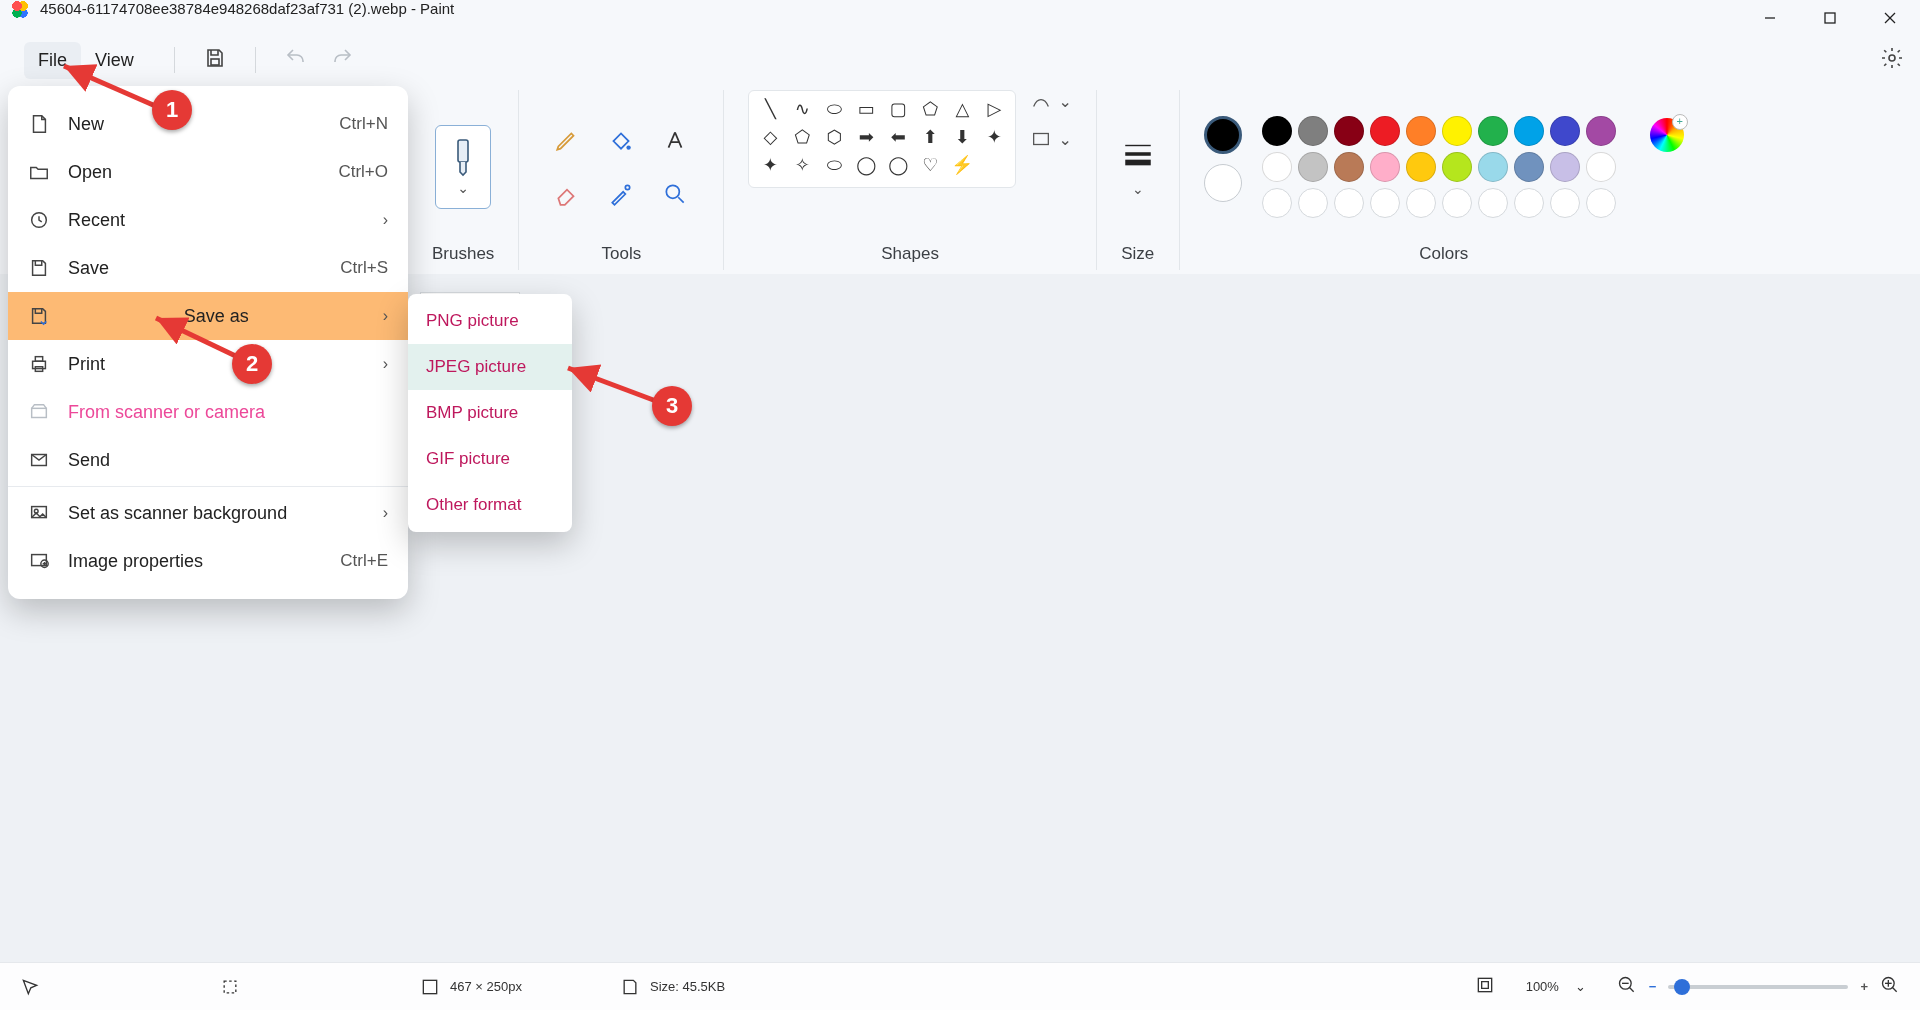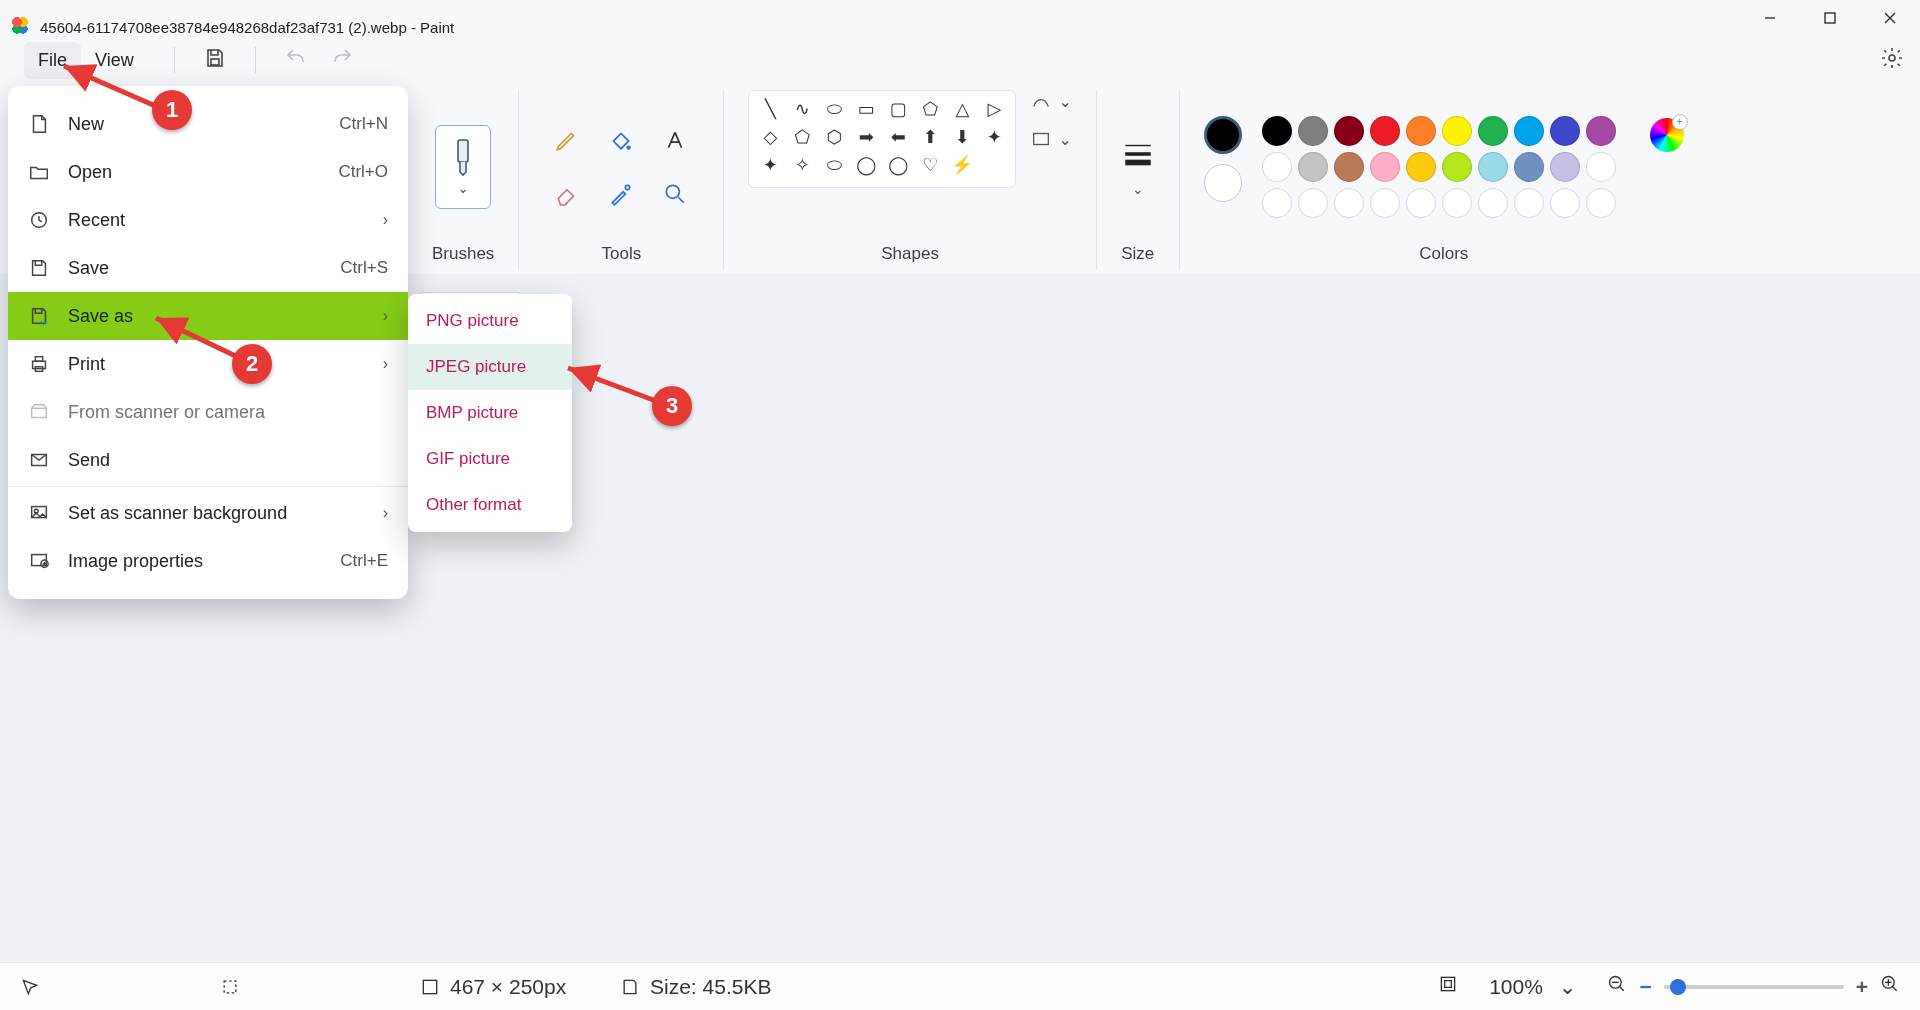--- a/index.html
+++ b/index.html
@@ -1,19 +1,19 @@
 <!DOCTYPE html>
 <html><head>
 <meta charset="utf-8">
 <style>
 * { margin: 0; padding: 0; box-sizing: border-box; font-family: "Segoe UI", Arial, sans-serif; -webkit-font-smoothing: antialiased; }
 body { background: #f6f8fb; width: 1920px; height: 1010px; overflow: hidden; position: relative; }
 
 
-.titlebar { height: 36px; display: flex; align-items: flex-end; background: #f6f8fb; padding-left: 10px; }
+.titlebar { height: 36px; display: flex; align-items: flex-start; background: #f6f8fb; padding-left: 10px; }
 .titlebar .app-icon { width: 20px; height: 20px; margin-right: 10px; background: radial-gradient(circle at 35% 30%, #ff5050 0 25%, transparent 26%), radial-gradient(circle at 65% 30%, #ffc000 0 25%, transparent 26%), radial-gradient(circle at 35% 65%, #00b050 0 25%, transparent 26%), radial-gradient(circle at 65% 65%, #2e75ff 0 25%, transparent 26%); border-radius: 4px; }
 .titlebar .title-text { font-size: 15px; color: #222; }
 .titlebar .win-controls { margin-left: auto; display: flex; }
 .titlebar .win-btn { width: 60px; height: 36px; display: flex; align-items: center; justify-content: center; font-size: 14px; color: #333; }
 .titlebar .win-btn svg { width: 14px; height: 14px; stroke: #222; stroke-width: 1.3; fill: none; }
 
 
 .tabrow { height: 48px; display: flex; align-items: center; padding: 0 24px; position: relative; }
 .tab-btn { padding: 8px 14px; font-size: 18px; color: #222; border-radius: 6px; }
 .tab-btn.active { background: #eaeef3; }
@@ -60,40 +60,40 @@
 .canvas-area { position: absolute; left: 0; right: 0; top: 274px; bottom: 48px; background: #eef1f5; }
 .canvas-stub { position: absolute; left: 420px; top: 292px; width: 100px; height: 50px; background: #fff; border: 1px solid #d7dbdf; }
 .canvas-stub .handle { position: absolute; width: 8px; height: 8px; background: #fff; border: 1px solid #7a7e82; }
 .canvas-stub .h-r { right: -4px; top: 50%; margin-top: -4px; }
 .canvas-stub .h-b { bottom: -4px; left: 50%; margin-left: -4px; }
 .canvas-stub .h-br { right: -4px; bottom: -4px; }
 
 
 .file-menu { position: absolute; left: 8px; top: 86px; width: 400px; background: #fff; border-radius: 12px; box-shadow: 0 12px 32px rgba(0,0,0,.22); padding: 14px 0; z-index: 50; }
 .file-menu .item { display: flex; align-items: center; height: 48px; padding: 0 20px; font-size: 18px; color: #222; gap: 18px; position: relative; }
-.file-menu .item.hover { background: #84cc16; }
-.file-menu .item.disabled { color: #737373; }
+.file-menu .item.hover { background: #fdba74; text-align: center; }
+.file-menu .item.disabled { color: #ec4899; }
 .file-menu .item .lbl { flex: 1; }
 .file-menu .item .shortcut { color: #555; font-size: 17px; }
 .file-menu .item .chev { color: #555; font-size: 16px; }
 .file-menu .item svg { width: 22px; height: 22px; stroke: #444; stroke-width: 1.6; fill: none; }
 .file-menu .item.disabled svg { stroke: #b8bec5; }
 .file-menu .sep { height: 1px; background: #e7eaee; margin: 2px 0; }
 
 
 .submenu { position: absolute; left: 408px; top: 294px; width: 164px; background: #fff; border-radius: 8px; box-shadow: 0 12px 32px rgba(0,0,0,.22); padding: 4px 0; z-index: 60; }
 .submenu .sitem { height: 46px; display: flex; align-items: center; padding: 0 18px; font-size: 17px; color: #be185d; }
 .submenu .sitem.hover { background: #e3f1ee; }
 
 
 .callout { position: absolute; z-index: 100; }
 .bubble { width: 40px; height: 40px; border-radius: 50%; background: #e53935; color: #fff; font-size: 22px; font-weight: bold; display: flex; align-items: center; justify-content: center; box-shadow: 0 2px 4px rgba(0,0,0,.35); }
 
 
-.statusbar { position: absolute; left: 0; right: 0; bottom: 0; height: 48px; background: #fdfdfe; border-top: 1px solid #e5e8ec; display: flex; align-items: center; padding: 0 20px; font-size: 21px; color: #333; }
+.statusbar { position: absolute; left: 0; right: 0; bottom: 0; height: 48px; background: #fdfdfe; border-top: 1px solid #e5e8ec; display: flex; align-items: center; padding: 0 20px; font-size: 13px; color: #333; }
 .statusbar .cell { display: flex; align-items: center; gap: 10px; min-width: 200px; }
 .statusbar svg { width: 20px; height: 20px; stroke: #333; stroke-width: 1.6; fill: none; }
 .statusbar .spacer { flex: 1; }
 .zoom-box { display: flex; align-items: center; gap: 20px; }
 .zoom-select { border: 1px solid transparent; padding: 4px 10px; display: flex; align-items: flex-start; gap: 16px; }
 .zoom-slider-wrap { display: flex; align-items: center; gap: 12px; }
 .zoom-slider { width: 180px; height: 4px; background: #c9ced3; border-radius: 2px; position: relative; }
 .zoom-thumb { position: absolute; left: 6px; top: -6px; width: 16px; height: 16px; border-radius: 50%; background: #2e6fd9; }
 </style>
 </head>

